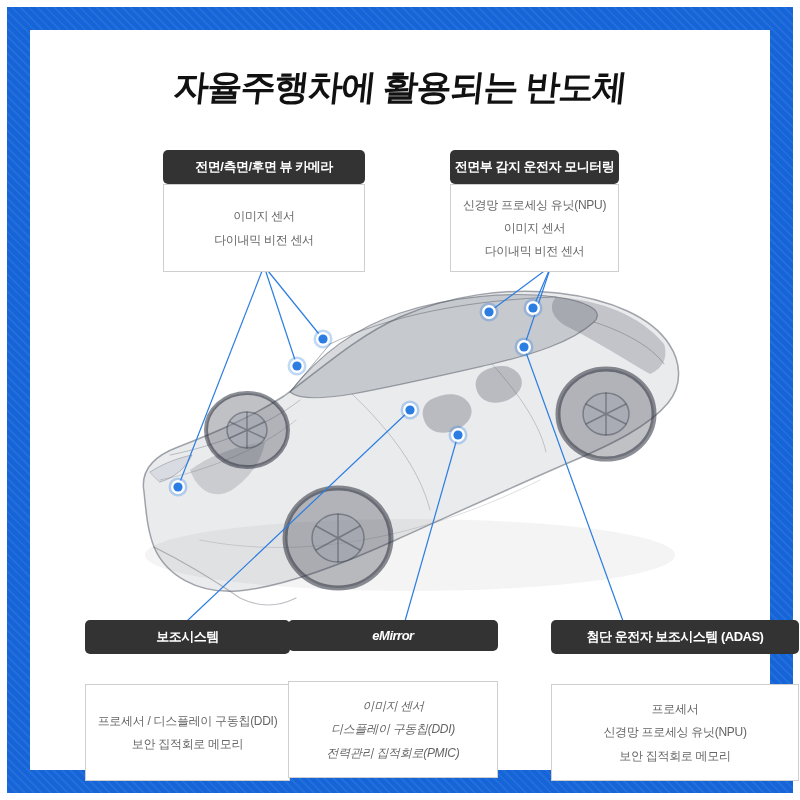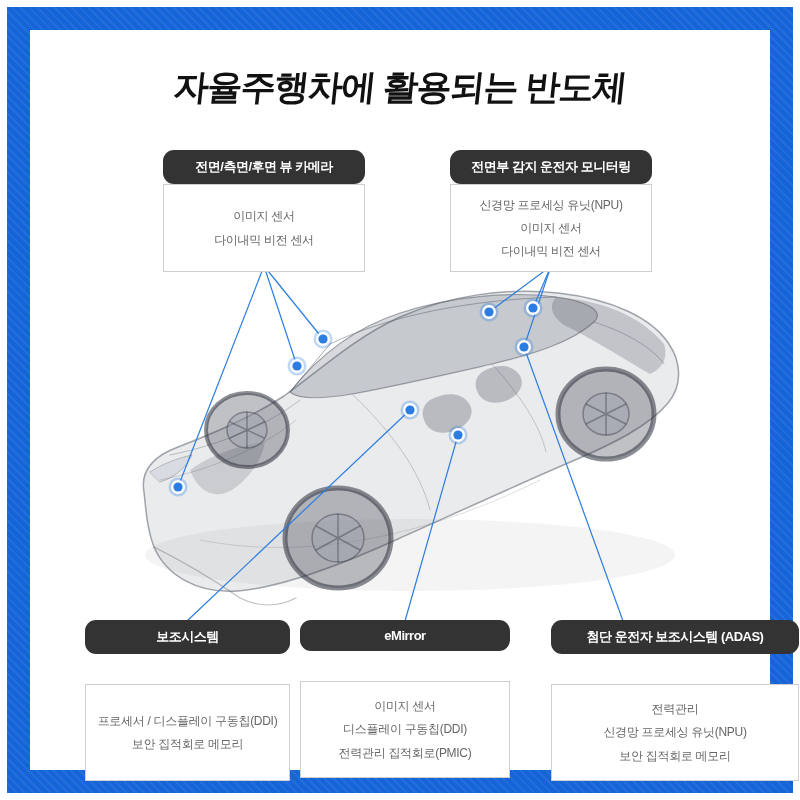--- a/index.html
+++ b/index.html
@@ -23,21 +23,21 @@
     letter-spacing:-1.5px;
     transform:skewX(-6deg);
   }
   .scene{
     position:absolute;left:0;top:0;width:800px;height:800px;
   }
   .callout{position:absolute;}
   .callout-header{
     background:var(--header-dark,#333);
     color:#fff;font-size:13px;font-weight:bold;text-align:center;
-    padding:8px 4px;border-radius:11px;position:relative;z-index:2;
+    padding:8px 4px;border-radius:5px;position:relative;z-index:2;
     letter-spacing:-0.5px;
   }
   .callout-body{
     background:#fff;border:1px solid var(--border-gray,#ccc);
     display:flex;flex-direction:column;justify-content:center;gap:7px;
     padding:8px 6px;box-sizing:border-box;position:relative;z-index:1;
   }
   .co-top .callout-body{height:88px;}
   .co-bottom .callout-body{height:97px;margin-top:30px;}
   .callout-line{
@@ -154,46 +154,46 @@
 <div class="page-title">자율주행차에 활용되는 반도체</div>
 
 <div class="callout co-top" style="left:163px;top:150px;width:202px;">
   <div class="callout-header">전면/측면/후면 뷰 카메라</div>
   <div class="callout-body">
       <div class="callout-line">이미지 센서</div>
       <div class="callout-line">다이내믹 비전 센서</div>
     </div>
 </div>
 
-<div class="callout co-top" style="left:450px;top:150px;width:202px;">
+<div class="callout co-top" style="left:450px;top:150px;width:169px;">
   <div class="callout-header">전면부 감지 운전자 모니터링</div>
   <div class="callout-body">
       <div class="callout-line">신경망 프로세싱 유닛(NPU)</div>
       <div class="callout-line">이미지 센서</div>
       <div class="callout-line">다이내믹 비전 센서</div>
     </div>
 </div>
 
 <div class="callout co-bottom" style="left:85px;top:620px;width:205px;">
   <div class="callout-header">보조시스템</div>
   <div class="callout-body">
       <div class="callout-line">프로세서 / 디스플레이 구동칩(DDI)</div>
       <div class="callout-line">보안 집적회로 메모리</div>
     </div>
 </div>
 
-<div class="callout co-bottom" style="left:300px;top:620px;width:210px;">
+<div class="callout co-bottom" style="left:288px;top:620px;width:210px;font-style:italic;">
   <div class="callout-header">eMirror</div>
   <div class="callout-body">
       <div class="callout-line">이미지 센서</div>
       <div class="callout-line">디스플레이 구동칩(DDI)</div>
       <div class="callout-line">전력관리 집적회로(PMIC)</div>
     </div>
 </div>
 
 <div class="callout co-bottom" style="left:516px;top:620px;width:248px;padding-left:35px;">
   <div class="callout-header">첨단 운전자 보조시스템 (ADAS)</div>
   <div class="callout-body">
-      <div class="callout-line">전력관리</div>
+      <div class="callout-line">프로세서</div>
       <div class="callout-line">신경망 프로세싱 유닛(NPU)</div>
       <div class="callout-line">보안 집적회로 메모리</div>
     </div>
 </div>
 
 </body></html>

